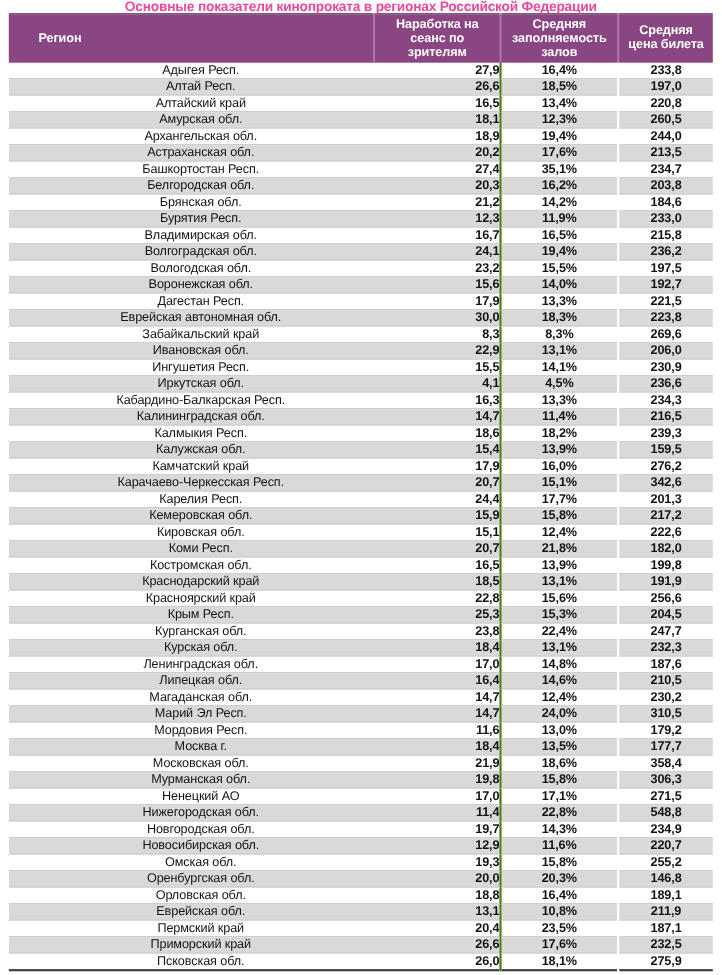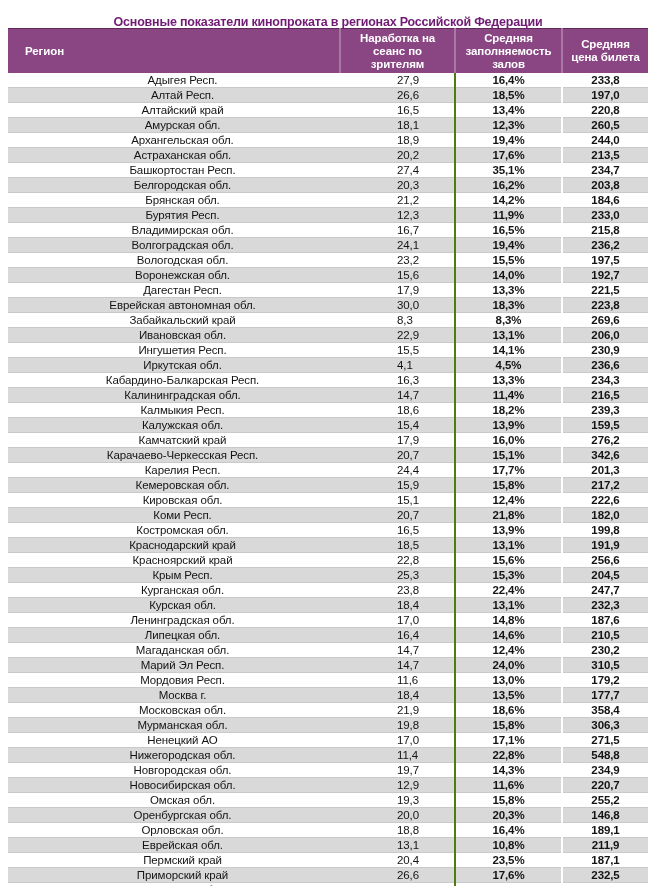--- a/index.html
+++ b/index.html
@@ -12,26 +12,26 @@
     -webkit-font-smoothing: antialiased;
   }
   .page {
     width: 656px;
     height: 886px;
     overflow: hidden;
     background: #fff;
   }
   .title {
     width: 640px;
-    margin: 16px 0 0 8px;
+    margin: 0 0 0 8px;
     padding-top: 0px;
     text-align: center;
     font-size: 12.5px;
     font-weight: bold;
-    color: #701a75;
+    color: #ec4899;
     line-height: 12px;
     letter-spacing: -0.2px;
     white-space: nowrap;
   }
   table.kino {
     margin-left: 8px;
     width: 640px;
     border-collapse: collapse;
     table-layout: fixed;
     border-top: 1px solid #5d2a59;
@@ -46,42 +46,42 @@
     background: #8a4583;
     color: #ffffff;
     font-size: 11.5px;
     font-weight: bold;
     height: 44px;
     line-height: 13px;
     vertical-align: middle;
     padding: 0 6px;
     letter-spacing: -0.1px;
   }
-  thead th.c1 { text-align: left; padding-left: 17px; }
+  thead th.c1 { text-align: left; padding-left: 27px; }
   thead th.c2, thead th.c3, thead th.c4 {
     text-align: center;
     border-left: 2px solid #aa76a4;
   }
 
   tbody tr { border-top: 1px solid #c9c9c9; }
   tbody tr:first-child { border-top: none; }
   tbody tr:nth-child(even) { background: #d9d9d9; }
 
   tbody td {
     height: 13.9px;
     font-size: 11.5px;
     line-height: 14px;
     padding: 0;
     color: #141414;
     white-space: nowrap;
     overflow: hidden;
     letter-spacing: -0.1px;
   }
   tbody td.c1 { text-align: center; padding-left: 17px; }
-  tbody td.c2 { text-align: left; padding-left: 57px; }
+  tbody td.c2 { text-align: right; padding-left: 57px; font-weight: bold; }
   tbody td.c3 { text-align: center; border-left: 2px solid #4d7c0f; font-weight: bold; }
   tbody td.c4 { text-align: center; border-left: 2px solid #ffffff; font-weight: bold; }
 </style>
 </head>
 <body>
 
 <div class="page">
   <div class="title">Основные показатели кинопроката в регионах Российской Федерации</div>
 
   <table class="kino">

